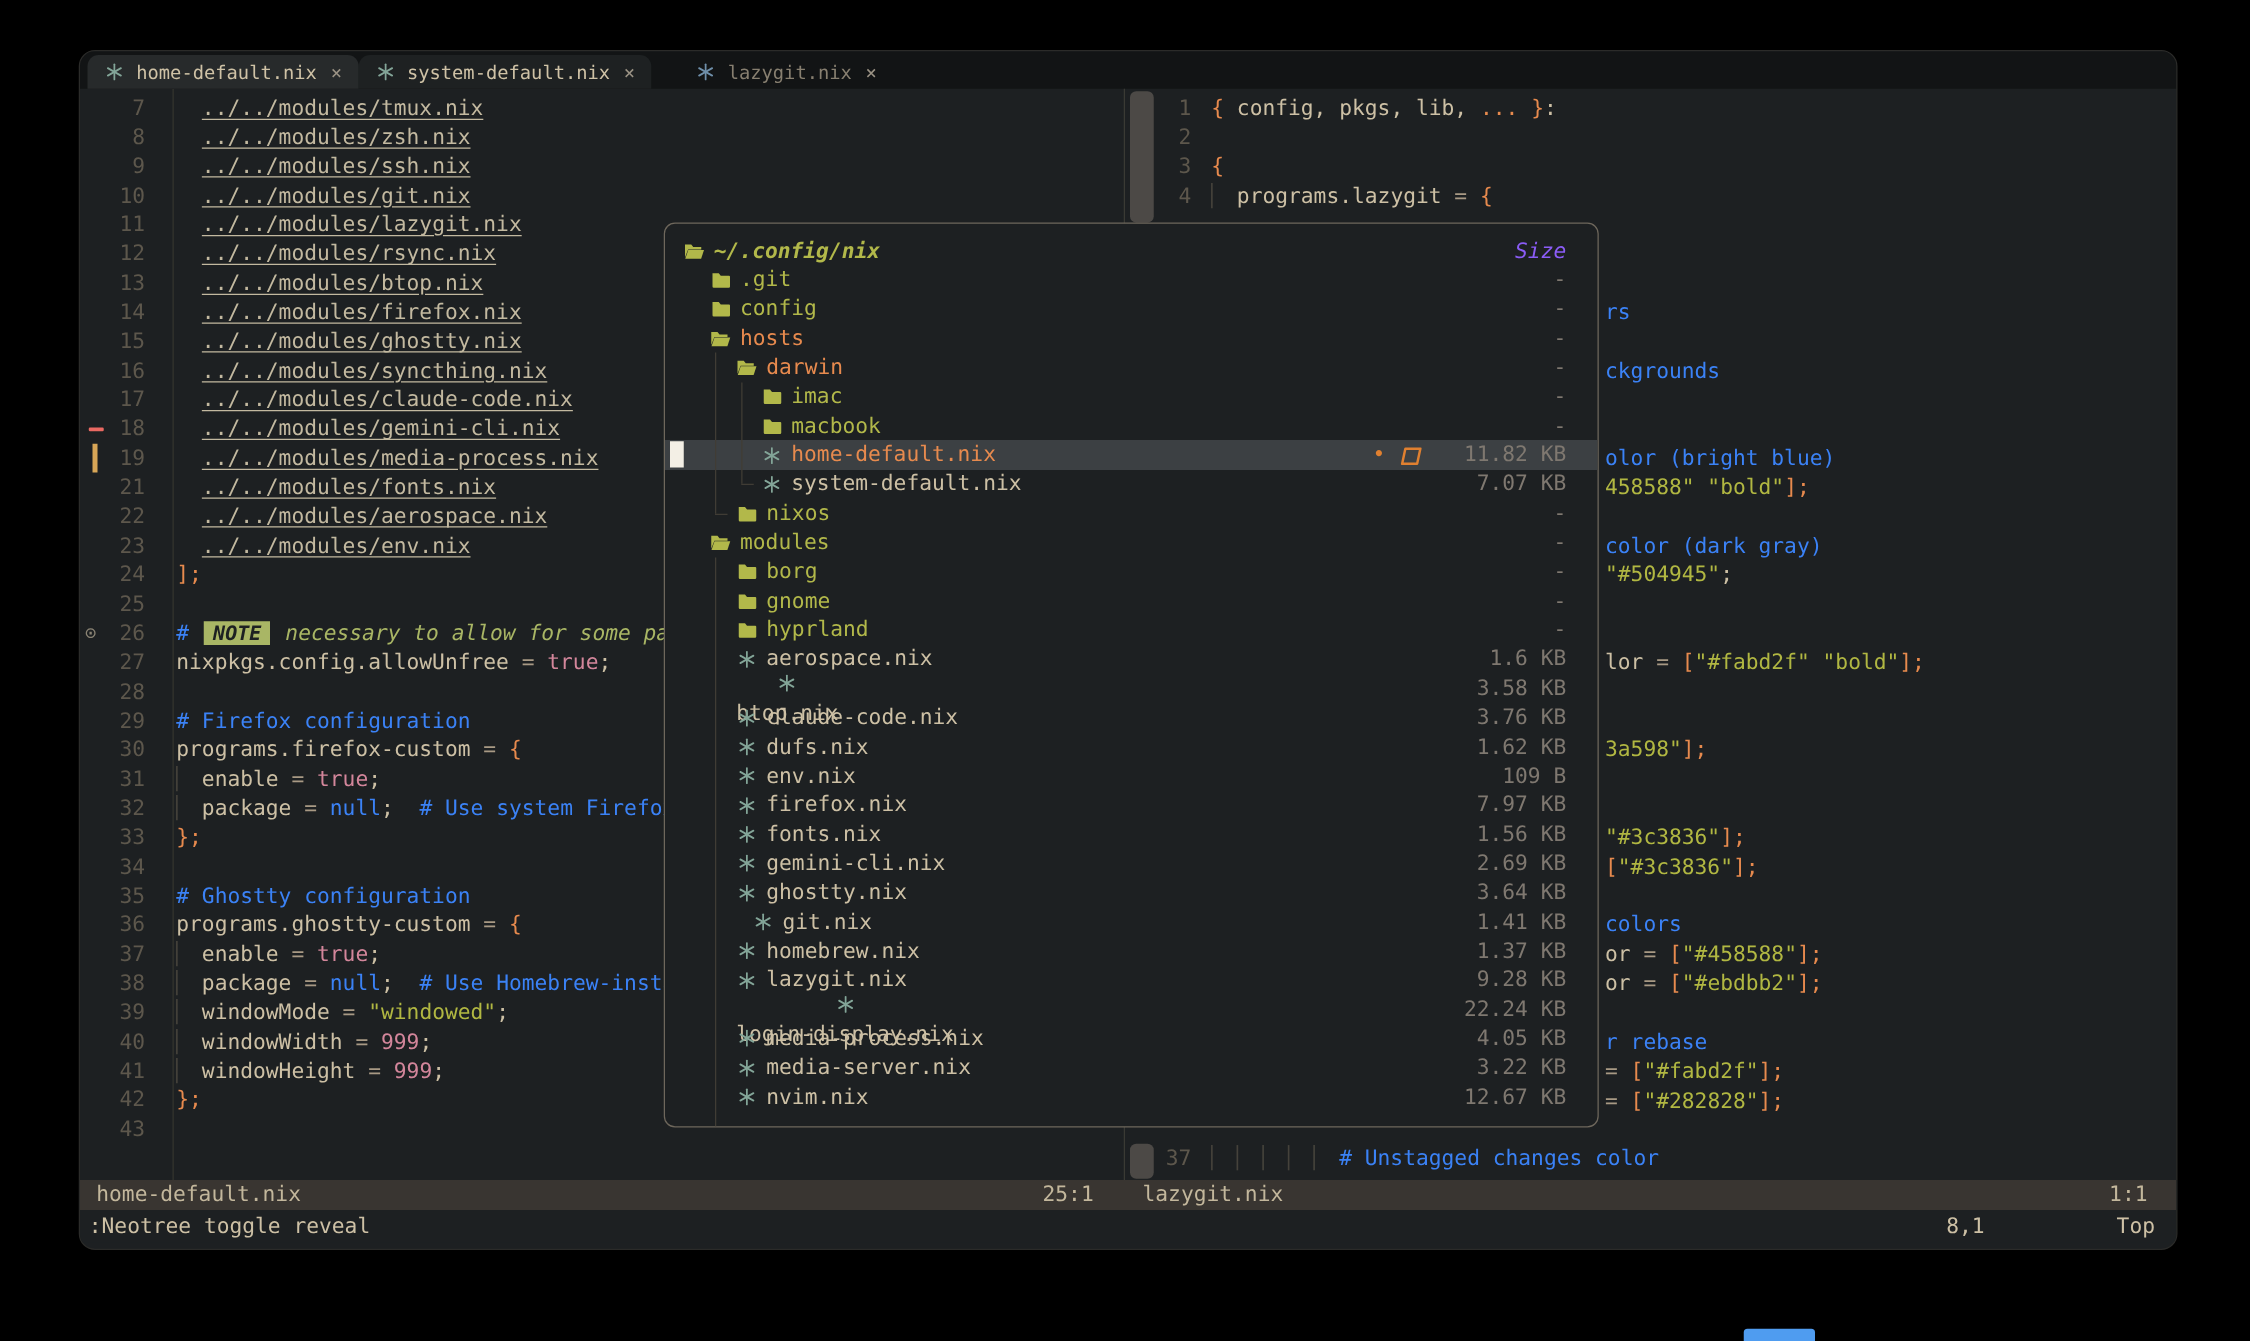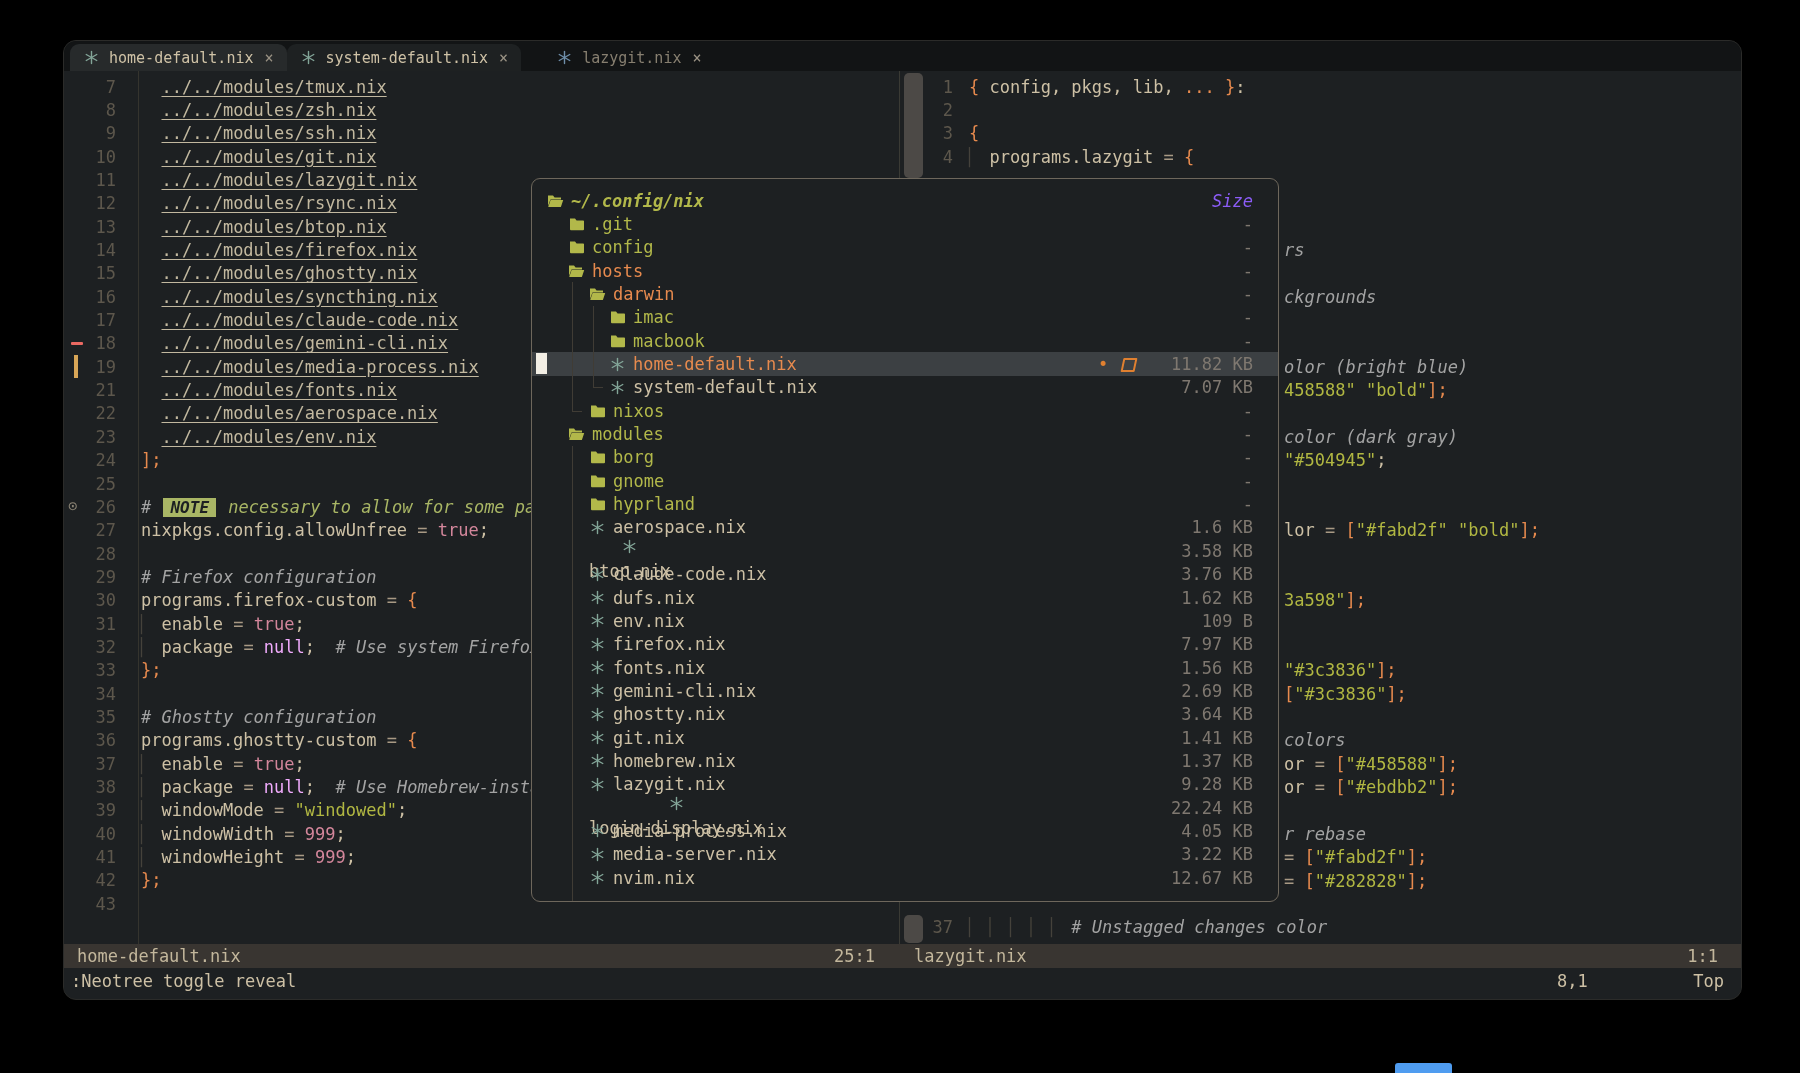--- a/index.html
+++ b/index.html
@@ -32,22 +32,22 @@
   .circ{position:absolute;left:4px;top:2px;color:#8a8374;font-size:15px;}
   .rnum{width:53px;text-align:right;color:#5d574c;flex:none;font-size:17px;}
   .rtext{padding-left:16px;white-space:pre;}
   .frag{position:absolute;left:384px;height:23.35px;display:flex;align-items:center;
         white-space:pre;font-size:17px;}
   .fragnum{position:absolute;left:0;height:23.35px;display:flex;align-items:center;
         white-space:pre;font-size:17px;}
   .thumb{position:absolute;left:4px;width:19px;background:#4c4946;border-radius:5px;}
   
   .sf{color:#cdc0a5;} .so{color:#a89984;} .sd{color:#e78a4e;} .ss{color:#b1b742;}
-  .su{color:#d3869b;} .sn{color:#f0abfc;} .sp{color:#c3b9a0;text-decoration:underline;text-underline-offset:3px;}
-  .sc{color:#a3a3a3;font-style:italic;} .sgr{color:#a9b665;font-style:italic;} .sgd{color:#45423b;}
+  .su{color:#d3869b;} .sn{color:#3b82f6;} .sp{color:#c3b9a0;text-decoration:underline;text-underline-offset:3px;}
+  .sc{color:#3b82f6;} .sgr{color:#a9b665;font-style:italic;} .sgd{color:#45423b;}
   .badge{background:#a9b665;color:#1d2022;font-weight:bold;font-style:italic;
          padding:0 7px;margin:0 2px;font-size:16px;}
   
   .float{position:absolute;left:467px;top:137px;width:748px;height:724px;background:#1d2022;
          border:1px solid #6e675c;border-radius:9px;z-index:30;overflow:hidden;padding-top:10px;box-sizing:border-box;}
   .frow{height:23.35px;position:relative;font-size:17px;}
   .frow .nm{position:absolute;top:0;height:23.35px;display:flex;align-items:center;gap:7px;white-space:pre;}
   .frow .sz{position:absolute;right:25px;top:0;height:23.35px;display:flex;align-items:center;color:#7f7870;}
   .frow.sel{background:#3c4043;}
   .frow.hdr .sz{color:#8b5cf6;font-style:italic;margin-left:16px;}
@@ -372,21 +372,21 @@
         <div class="nm" style="left: 57px;"><span class="icn"><svg width="15" height="15" viewBox="0 0 16 16">
               <g stroke="#83a598" stroke-width="1.5" stroke-linecap="round">
                 <line x1="8" y1="1.5" x2="8" y2="14.5"></line>
                 <line x1="2.4" y1="4.8" x2="13.6" y2="11.2"></line>
                 <line x1="2.4" y1="11.2" x2="13.6" y2="4.8"></line>
               </g>
             </svg></span><span class="filenm">ghostty.nix</span></div>
         <div class="sz">3.64 KB</div>
       </div>
       <div class="frow">
-        <div class="nm" style="left: 57px;"><span class="icn"><svg width="15" height="15" viewBox="0 0 16 16">
+        <div class="nm" style="left: 70px;"><span class="icn"><svg width="15" height="15" viewBox="0 0 16 16">
               <g stroke="#83a598" stroke-width="1.5" stroke-linecap="round">
                 <line x1="8" y1="1.5" x2="8" y2="14.5"></line>
                 <line x1="2.4" y1="4.8" x2="13.6" y2="11.2"></line>
                 <line x1="2.4" y1="11.2" x2="13.6" y2="4.8"></line>
               </g>
             </svg></span><span class="filenm">git.nix</span></div>
         <div class="sz">1.41 KB</div>
       </div>
       <div class="frow">
         <div class="nm" style="left: 57px;"><span class="icn"><svg width="15" height="15" viewBox="0 0 16 16">

